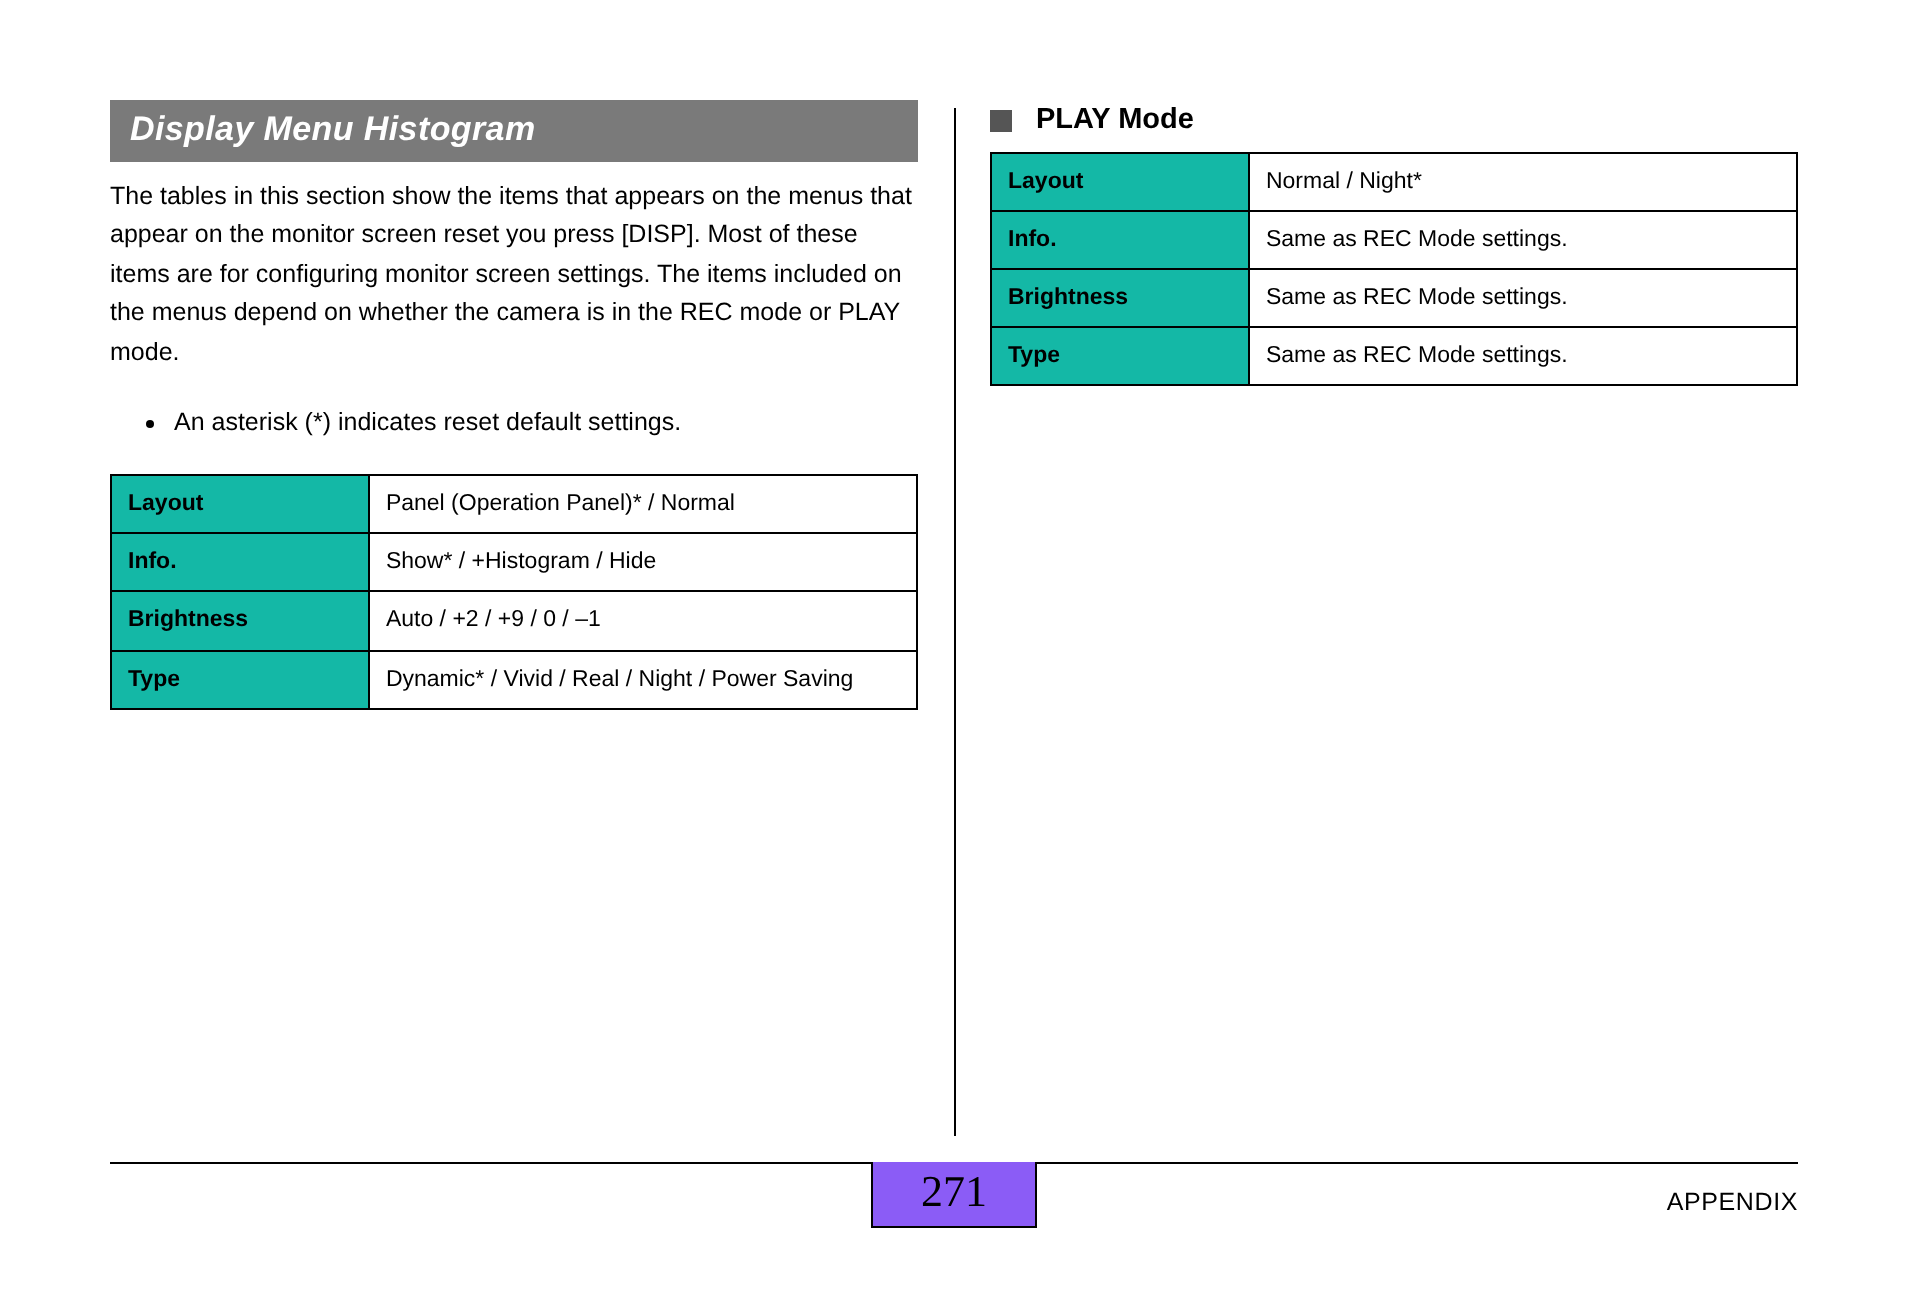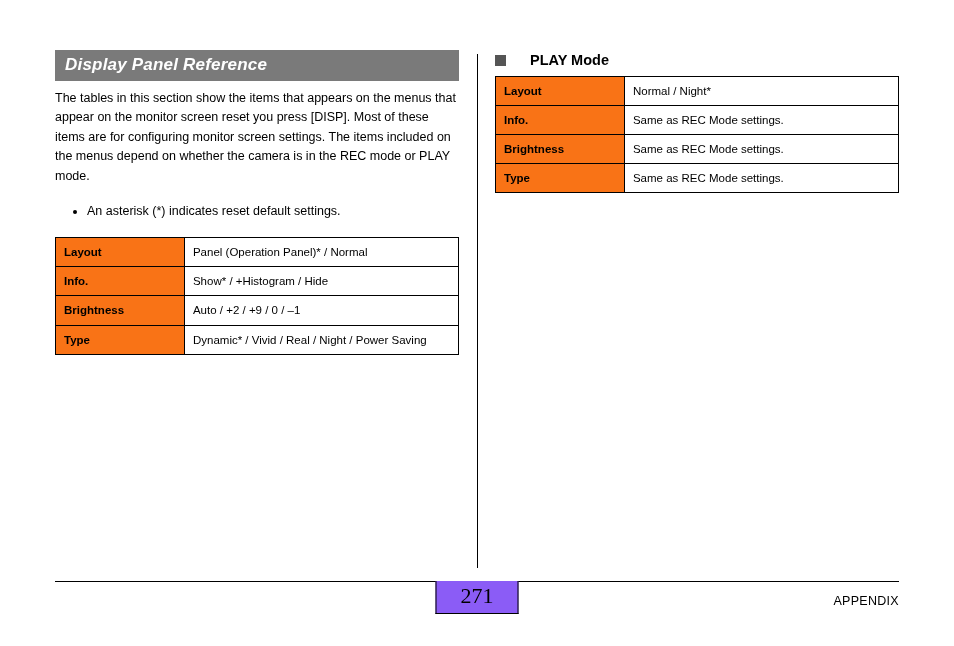--- a/index.html
+++ b/index.html
@@ -63,42 +63,42 @@
     font-size: 12.5px;
     line-height: 1.55;
   }
   ul.note-list li { margin: 16px; }
   .sub-heading {
     font-weight: bold;
     font-size: 14.5px;
     margin: 10px 0 8px 0;
     display: flex;
     align-items: center;
-    gap: 24px;
+    gap: 12px;
   }
   .sq {
     display: inline-block;
     width: 11px;
     height: 11px;
     background: #555;
   }
   table.ref {
     width: 100%;
     border-collapse: collapse;
     font-size: 11.5px;
     line-height: 1.4;
   }
   table.ref td {
     border: 1px solid #000;
     padding: 6px 8px;
     vertical-align: top;
     text-align: left;
   }
   table.ref td.key {
-    background: #f97316;
+    background: #14b8a6;
     font-weight: bold;
     width: 32%;
   }
   .footer {
     position: absolute;
     left: 0;
     right: 0;
     bottom: 0;
   }
   .footer-line {
@@ -134,21 +134,21 @@
 </style>
 </head>
 <body>
 
 <div class="page">
 
   <div class="columns">
     <div class="v-divider"></div>
 
     <div class="col">
-      <div class="section-banner">Display Panel Reference</div>
+      <div class="section-banner">Display Menu Histogram</div>
 
       <p class="body-text">The tables in this section show the items that appears on the menus that appear on the monitor screen reset you press [DISP]. Most of these items are for configuring monitor screen settings. The items included on the menus depend on whether the camera is in the REC mode or PLAY mode.</p>
 
       <ul class="note-list">
         <li>An asterisk (*) indicates reset default settings.</li>
       </ul>
 
 
       <table class="ref">
         <tbody>

